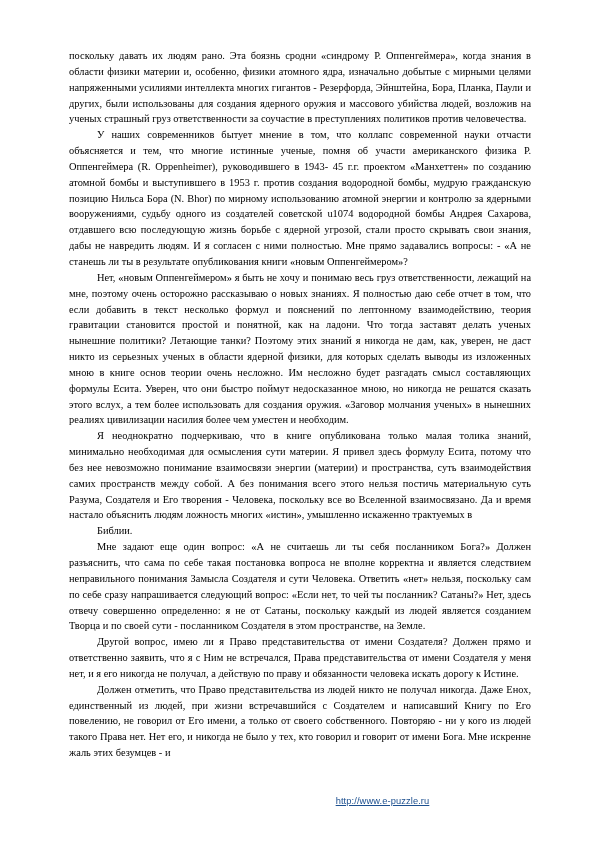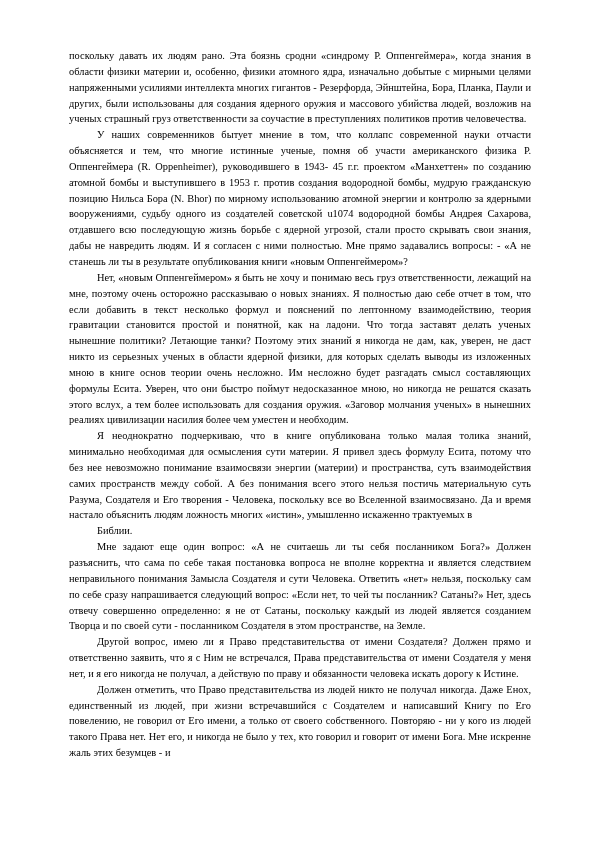--- a/index.html
+++ b/index.html
@@ -90,14 +90,17 @@
     <p class="para"><span>Я неоднократно подчеркиваю, что в книге опубликована только малая толика знаний, минимально необходимая для осмысления сути материи. Я привел здесь формулу Есита, потому что без нее невозможно понимание взаимосвязи энергии (материи) и пространства, суть взаимодействия самих пространств между собой. А без понимания всего этого нельзя постичь материальную суть Разума, Создателя и Его творения - Человека, поскольку все во Вселенной взаимосвязано. Да и время настало объяснить людям ложность многих «истин», умышленно искаженно трактуемых в</span><span class="forced-break">Библии.</span></p>
 
     <p class="para">Мне задают еще один вопрос: «А не считаешь ли ты себя посланником Бога?» Должен разъяснить, что сама по себе такая постановка вопроса не вполне корректна и является следствием неправильного понимания Замысла Создателя и сути Человека. Ответить «нет» нельзя, поскольку сам по себе сразу напрашивается следующий вопрос: «Если нет, то чей ты посланник? Сатаны?» Нет, здесь отвечу совершенно определенно: я не от Сатаны, поскольку каждый из людей является созданием Творца и по своей сути - посланником Создателя в этом пространстве, на Земле.</p>
 
     <p class="para">Другой вопрос, имею ли я Право представительства от имени Создателя? Должен прямо и ответственно заявить, что я с Ним не встречался, Права представительства от имени Создателя у меня нет, и я его никогда не получал, а действую по праву и обязанности человека искать дорогу к Истине.</p>
 
     <p class="para">Должен отметить, что Право представительства из людей никто не получал никогда. Даже Енох, единственный из людей, при жизни встречавшийся с Создателем и написавший Книгу по Его повелению, не говорил от Его имени, а только от своего собственного. Повторяю - ни у кого из людей такого Права нет. Нет его, и никогда не было у тех, кто говорил и говорит от имени Бога. Мне искренне жаль этих безумцев - и</p>
 
   </div>
 
+  <div class="footer-link-row">
+    <a class="footer-link" href="#">http://www.e-puzzle.ru</a>
+  </div>
 
 </div>
 
 </body></html>

